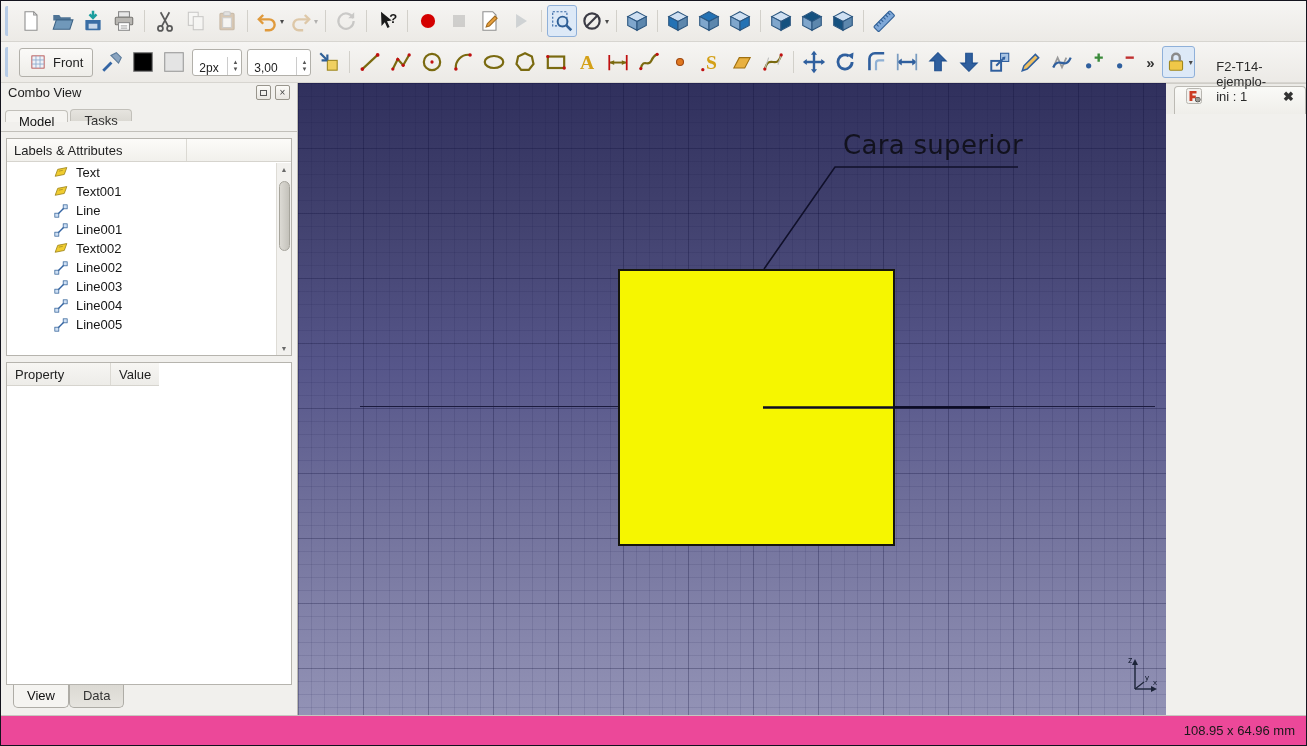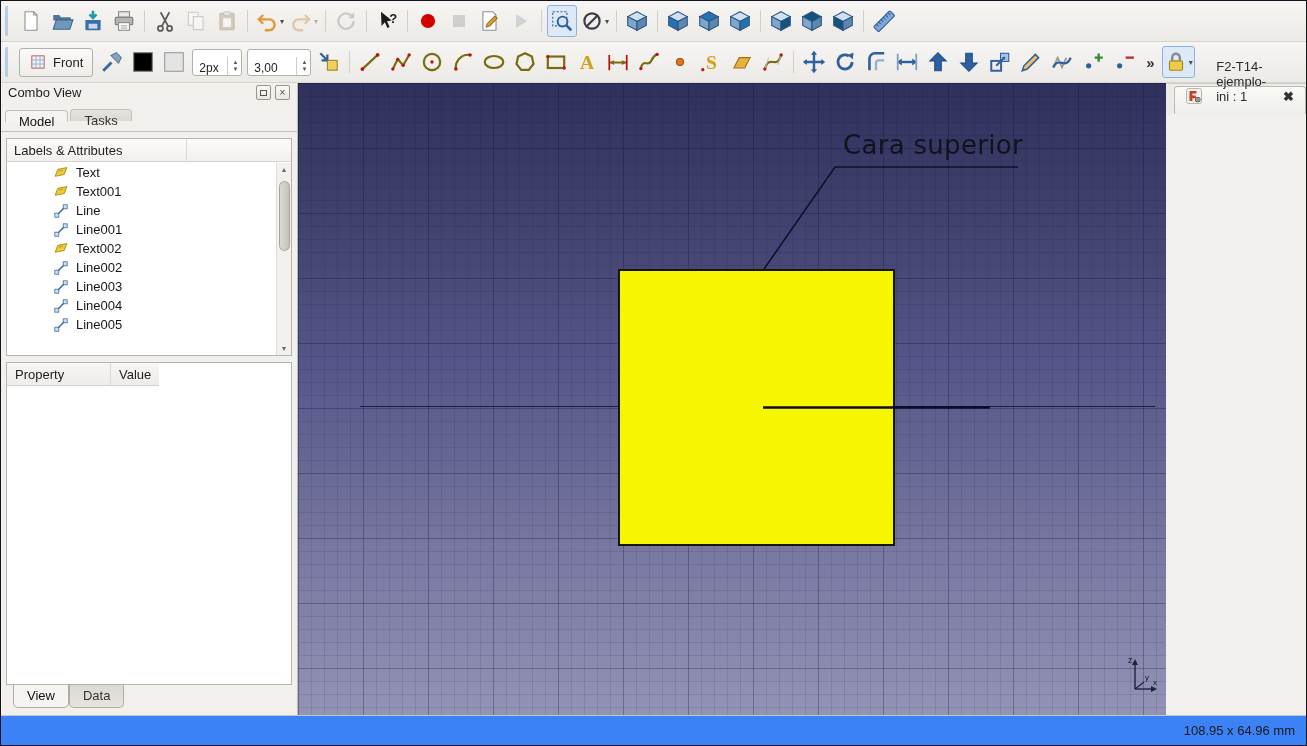--- a/index.html
+++ b/index.html
@@ -68,21 +68,21 @@
 svg.under{z-index:1}
 svg.over{z-index:3}
 .yellow-rect{position:absolute;left:320px;top:186px;width:277px;height:277px;background:#f6f600;border:2px solid #15150c;z-index:2}
 .anno{position:absolute;left:545px;top:47px;font-size:26px;color:#12121e;z-index:3;font-family:"DejaVu Sans",sans-serif;letter-spacing:.3px}
 .axis-cross{position:absolute;right:7px;bottom:20px;z-index:3}
 .doc-tabbar{height:31px;flex:0 0 31px;background:#ecebe7;border-top:1px solid #cfcdc7;display:flex;align-items:flex-end;padding:0 0 0 8px}
 .doc-tab{height:28px;display:flex;align-items:flex-end;gap:14px;padding:10px 11px;background:linear-gradient(#fafaf7,#efeeea);border:1px solid #bcbab4;border-bottom:none;border-radius:4px 4px 0 0;font-size:13px;color:#2a2a2a}
 .tab-close{font-size:13px;font-weight:bold;color:#333;margin-left:3px}
 
 
-.statusbar{height:30px;flex:0 0 30px;background:#3b82f6;border-top:1px solid #c8c6c0;display:flex;align-items:center;justify-content:flex-end;padding:0 11px;font-size:13px;color:#191919}
+.statusbar{height:30px;flex:0 0 30px;background:#ec4899;border-top:1px solid #c8c6c0;display:flex;align-items:center;justify-content:flex-end;padding:0 11px;font-size:13px;color:#191919}
 </style>
 </head>
 <body>
 
 <div class="window">
 
   <div class="toolbar" id="tb-std">
       <span class="thandle"></span>
       <button class="tbtn">
         <span class="ticon">

